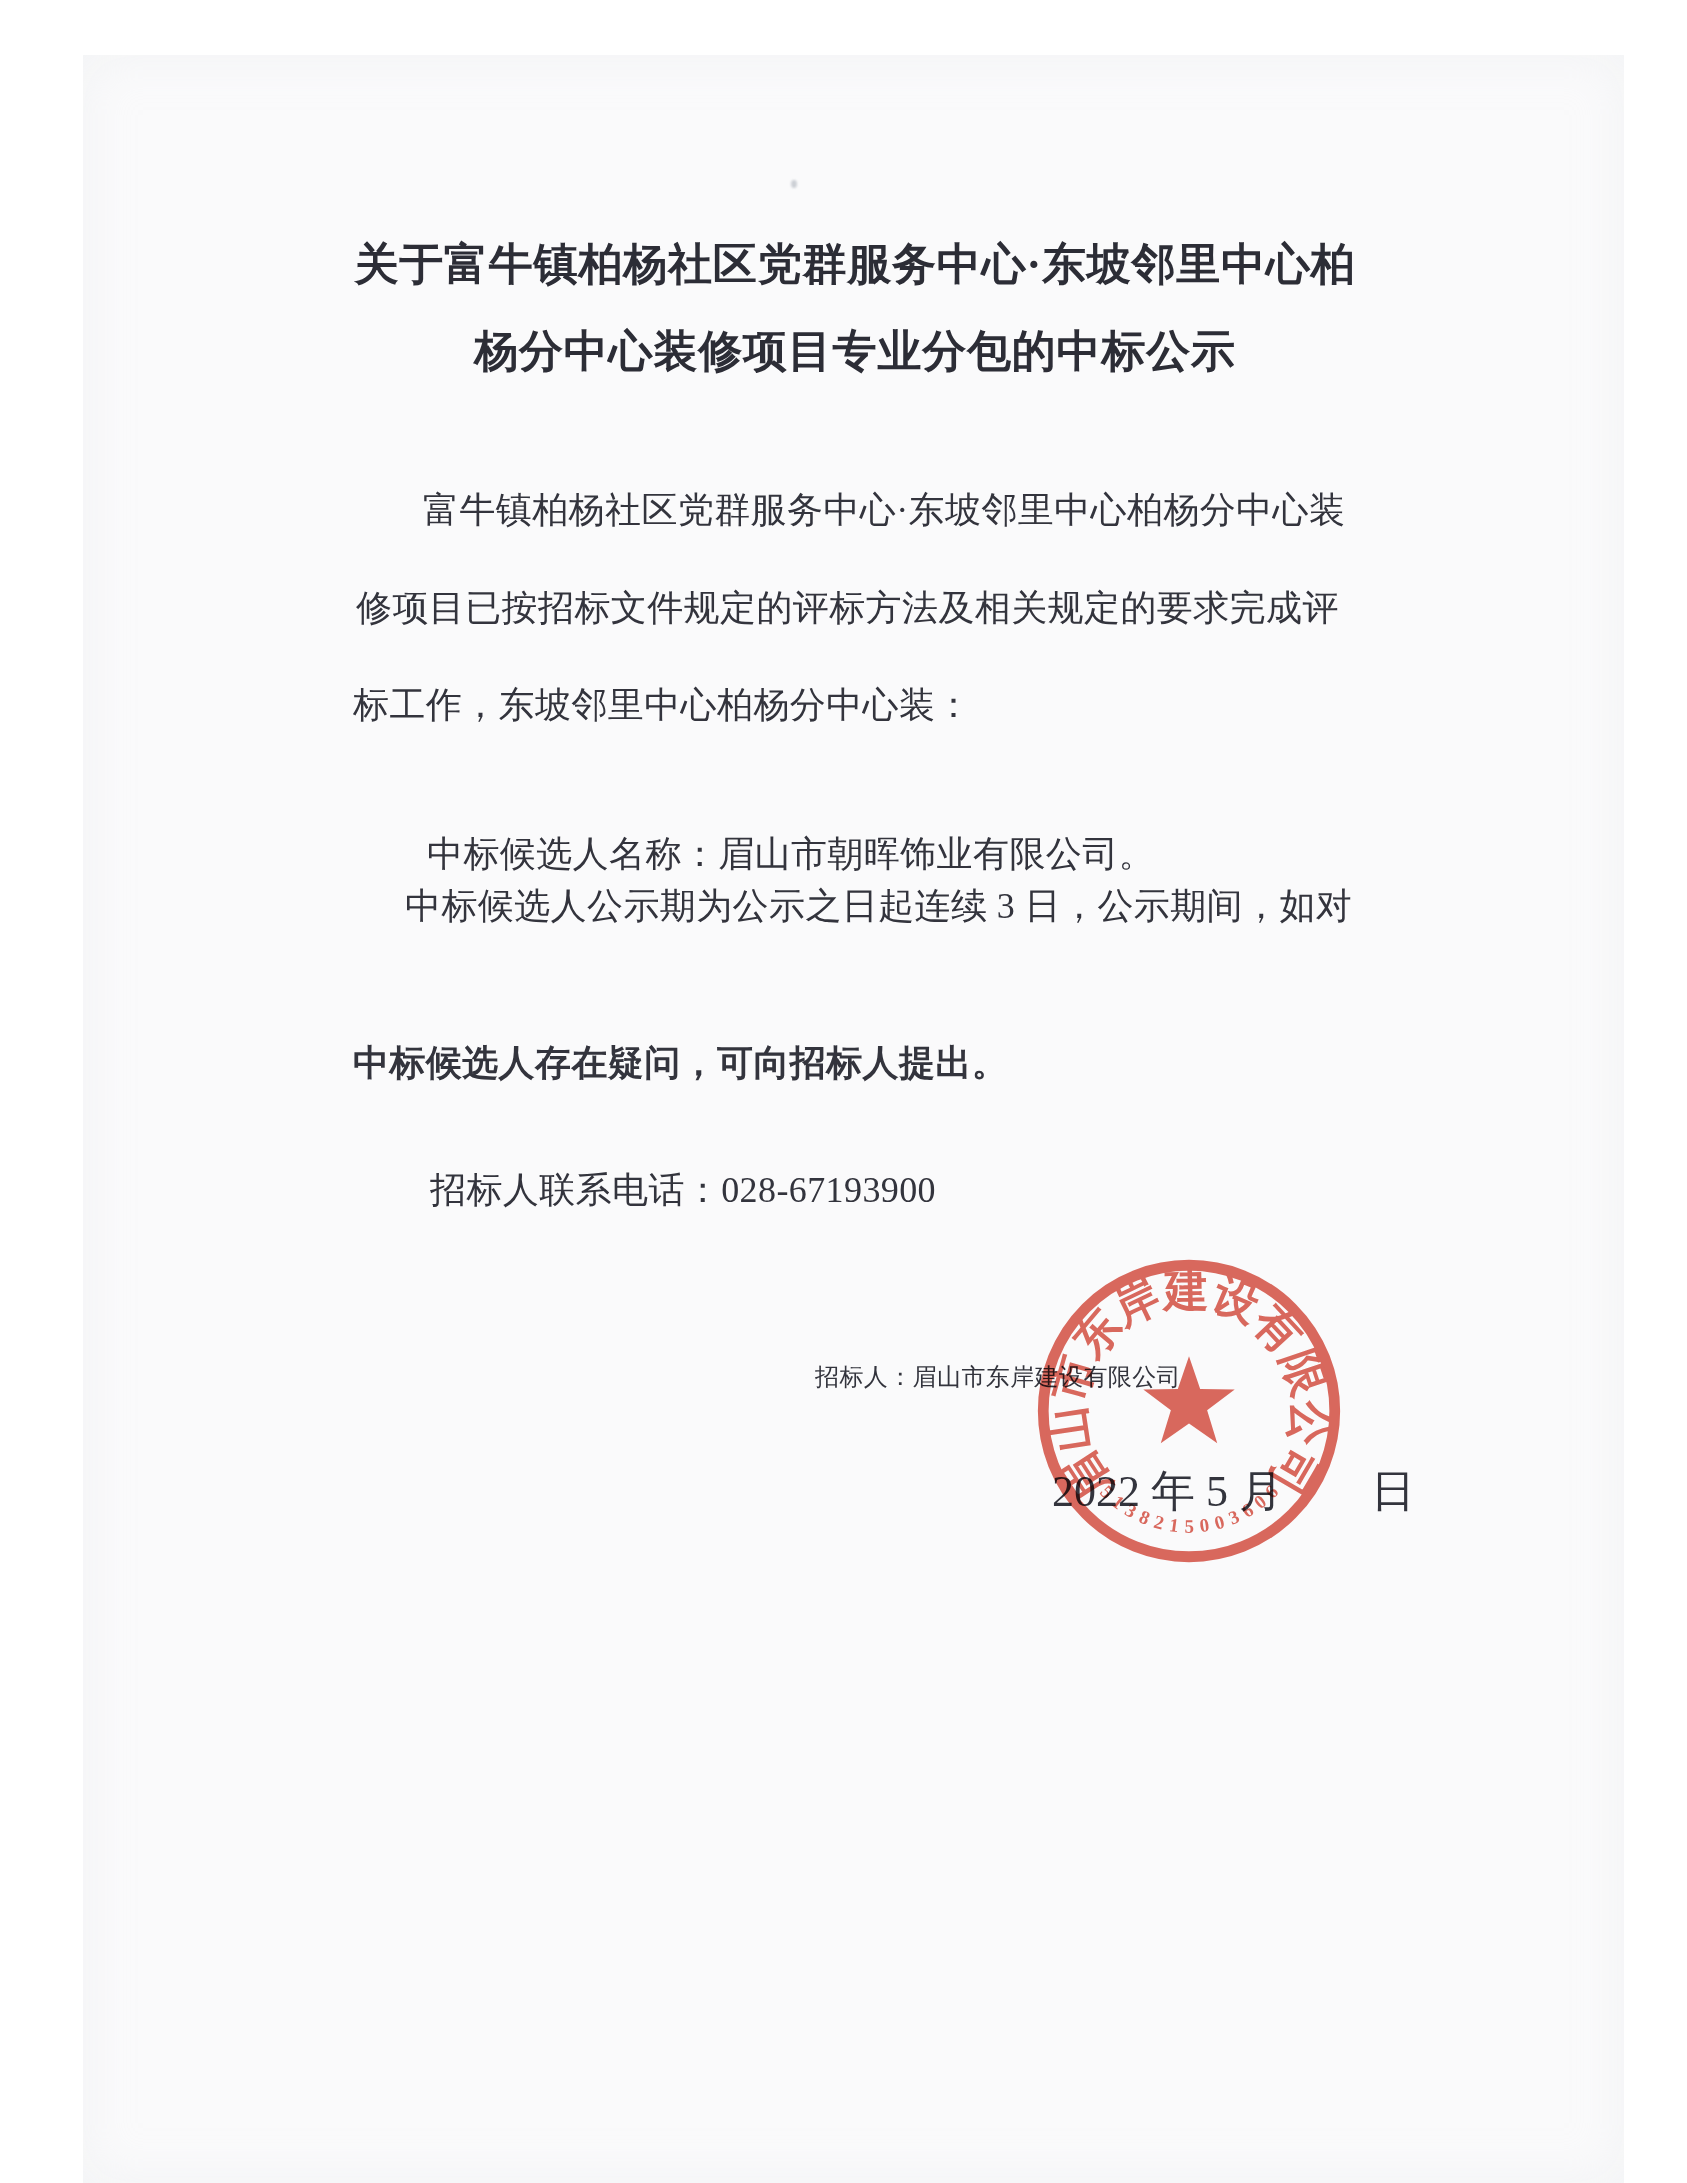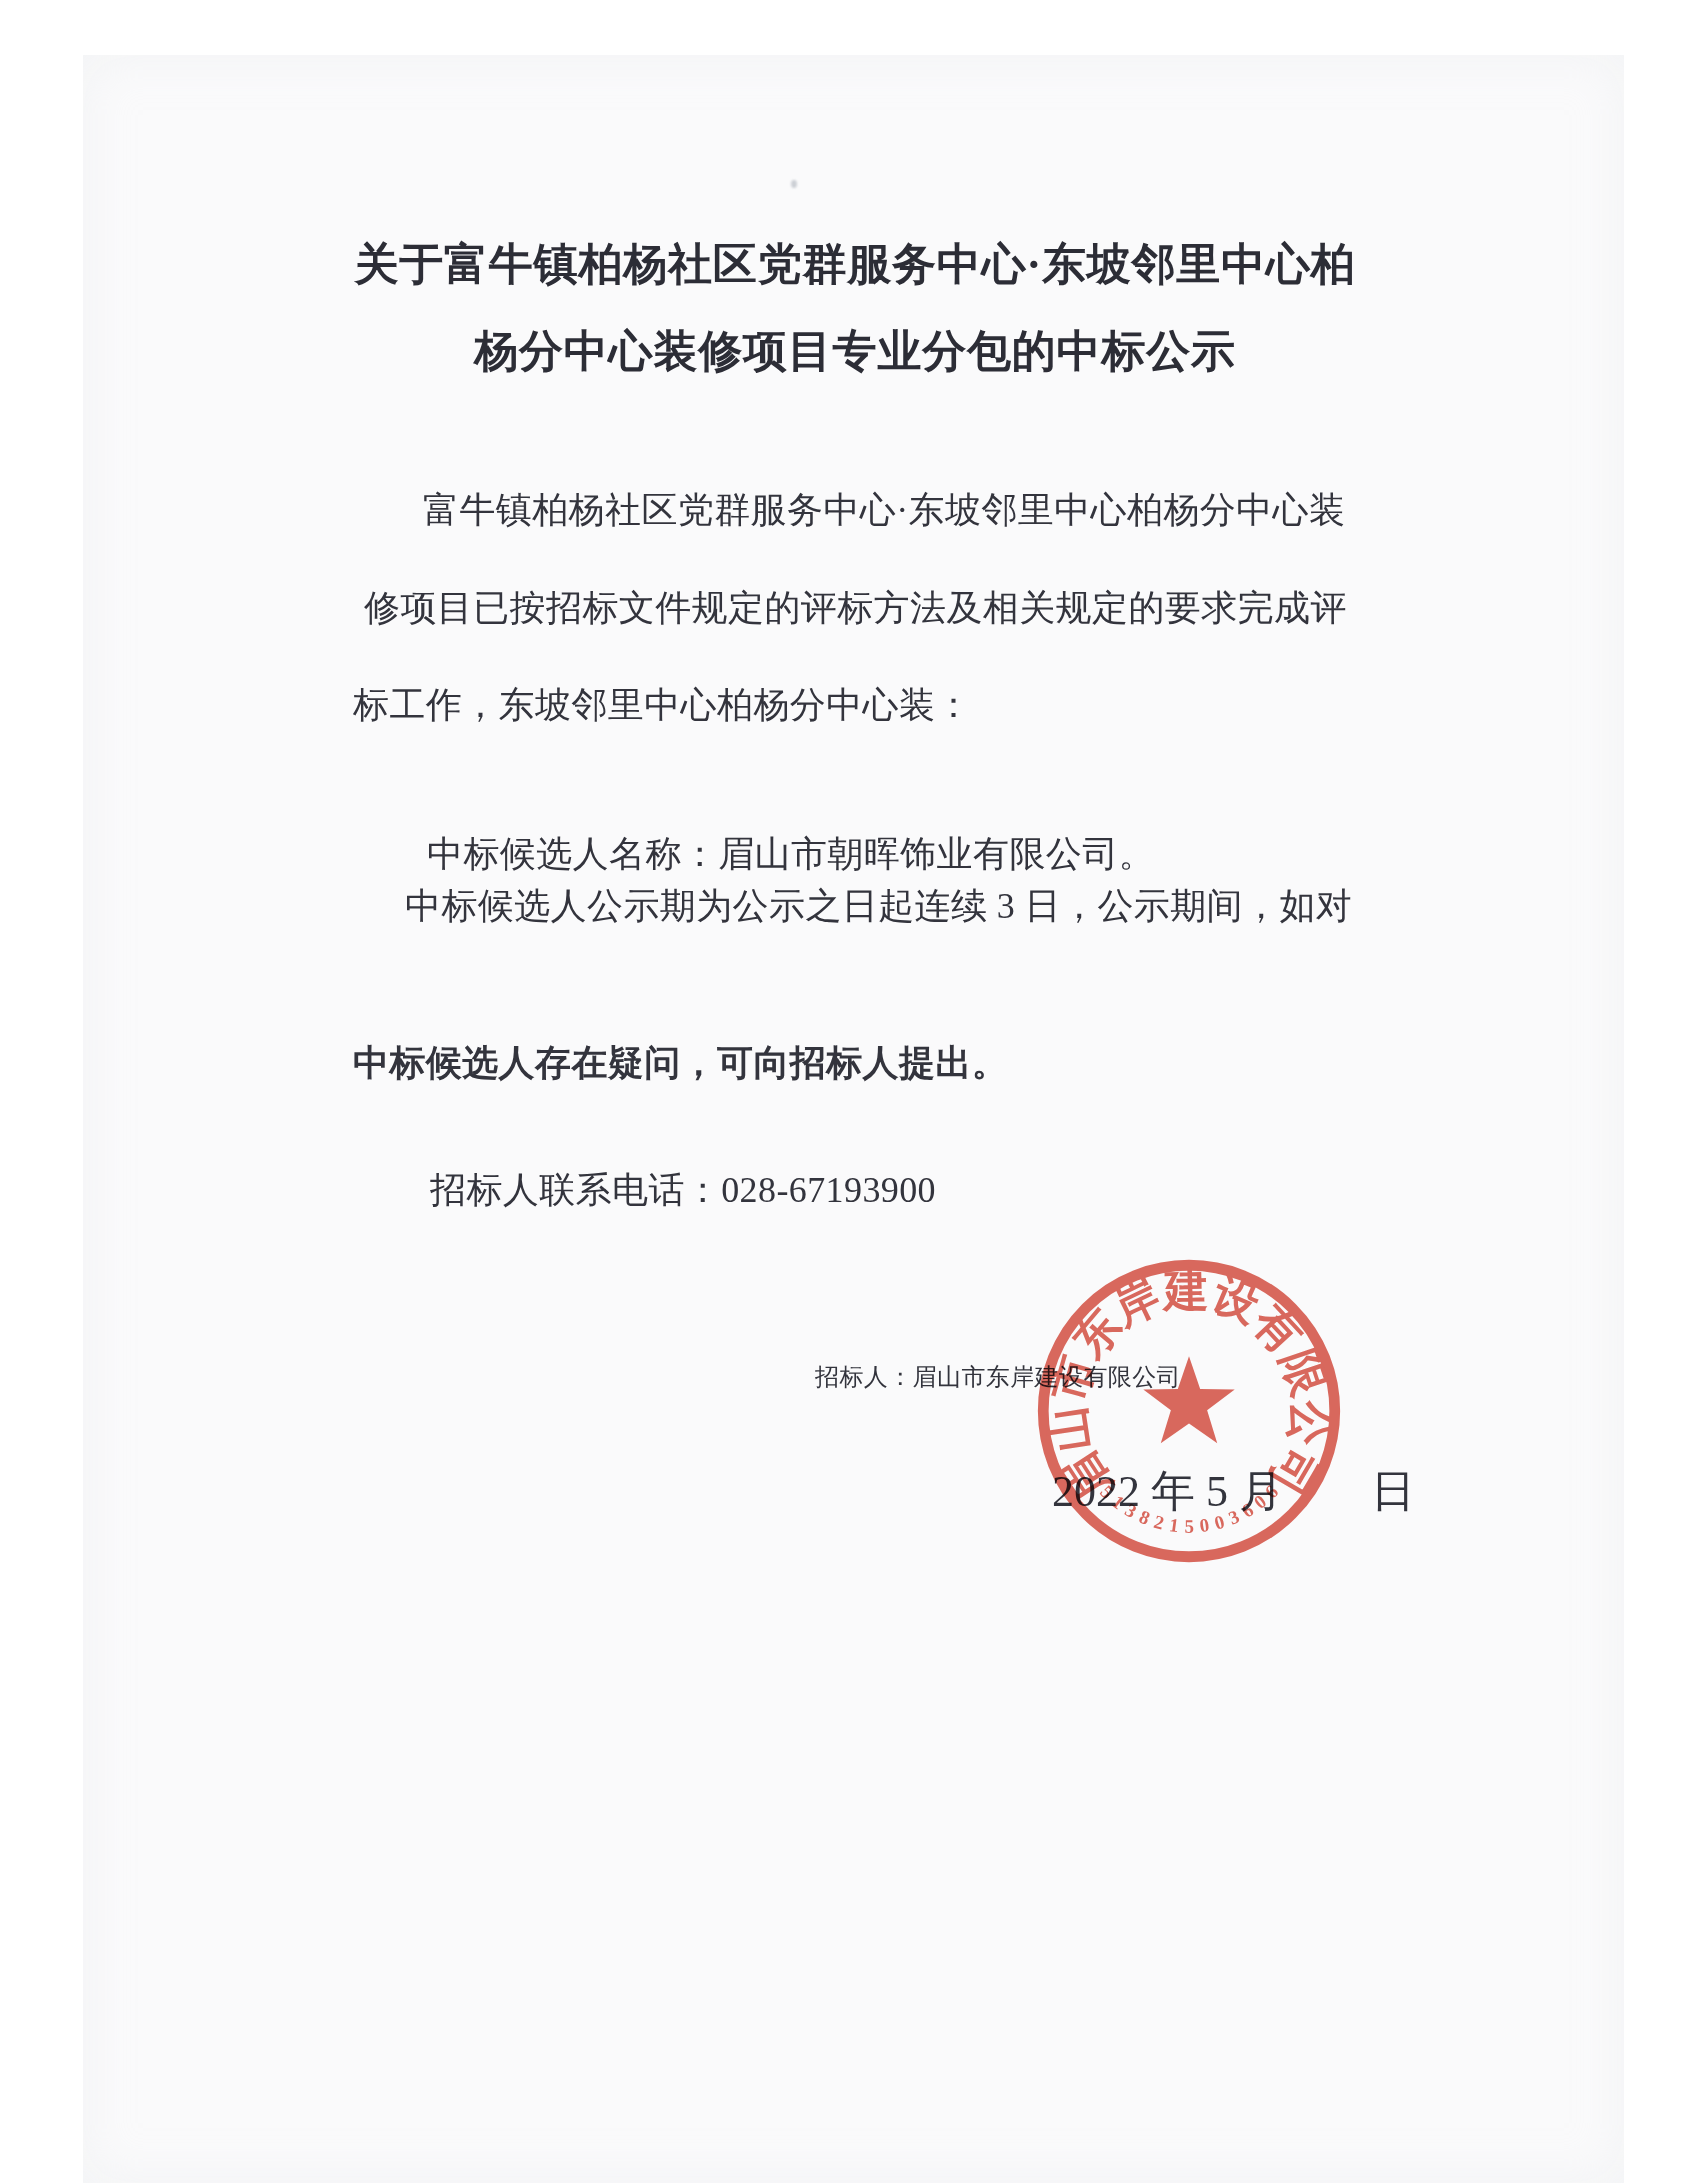--- a/index.html
+++ b/index.html
@@ -18,21 +18,21 @@
   .txt{position:absolute;color:#33343d;white-space:nowrap;}
   .title-line{
     left:0;width:1710px;text-align:center;
     font-size:44px;font-weight:bold;color:#2c2d36;
     letter-spacing:0.8px;
   }
   .t1{top:235px;}
   .t2{top:322px;}
   .body-line{font-size:36px;letter-spacing:0.4px;}
   .l1{left:423px;top:486px;}
-  .l2{left:364px;top:584px;}
+  .l2{left:356px;top:584px;}
   .l3{left:353px;top:681px;}
   .l4{left:427px;top:782px;margin-top:48px;}
   .l5{left:405px;top:882px;}
   .l6{left:353px;top:1039px;font-weight:bold;}
   .contact{left:430px;top:1166px;font-size:36px;letter-spacing:0.4px;}
   .bidder{left:815px;top:1361px;font-size:24px;letter-spacing:0.4px;}
   .date-line{left:1052px;top:1462px;font-size:44px;}
   .date-line .day-gap{display:inline-block;width:88px;}
   .speck{
     position:absolute;left:791px;top:180px;width:5.8px;height:8.3px;

